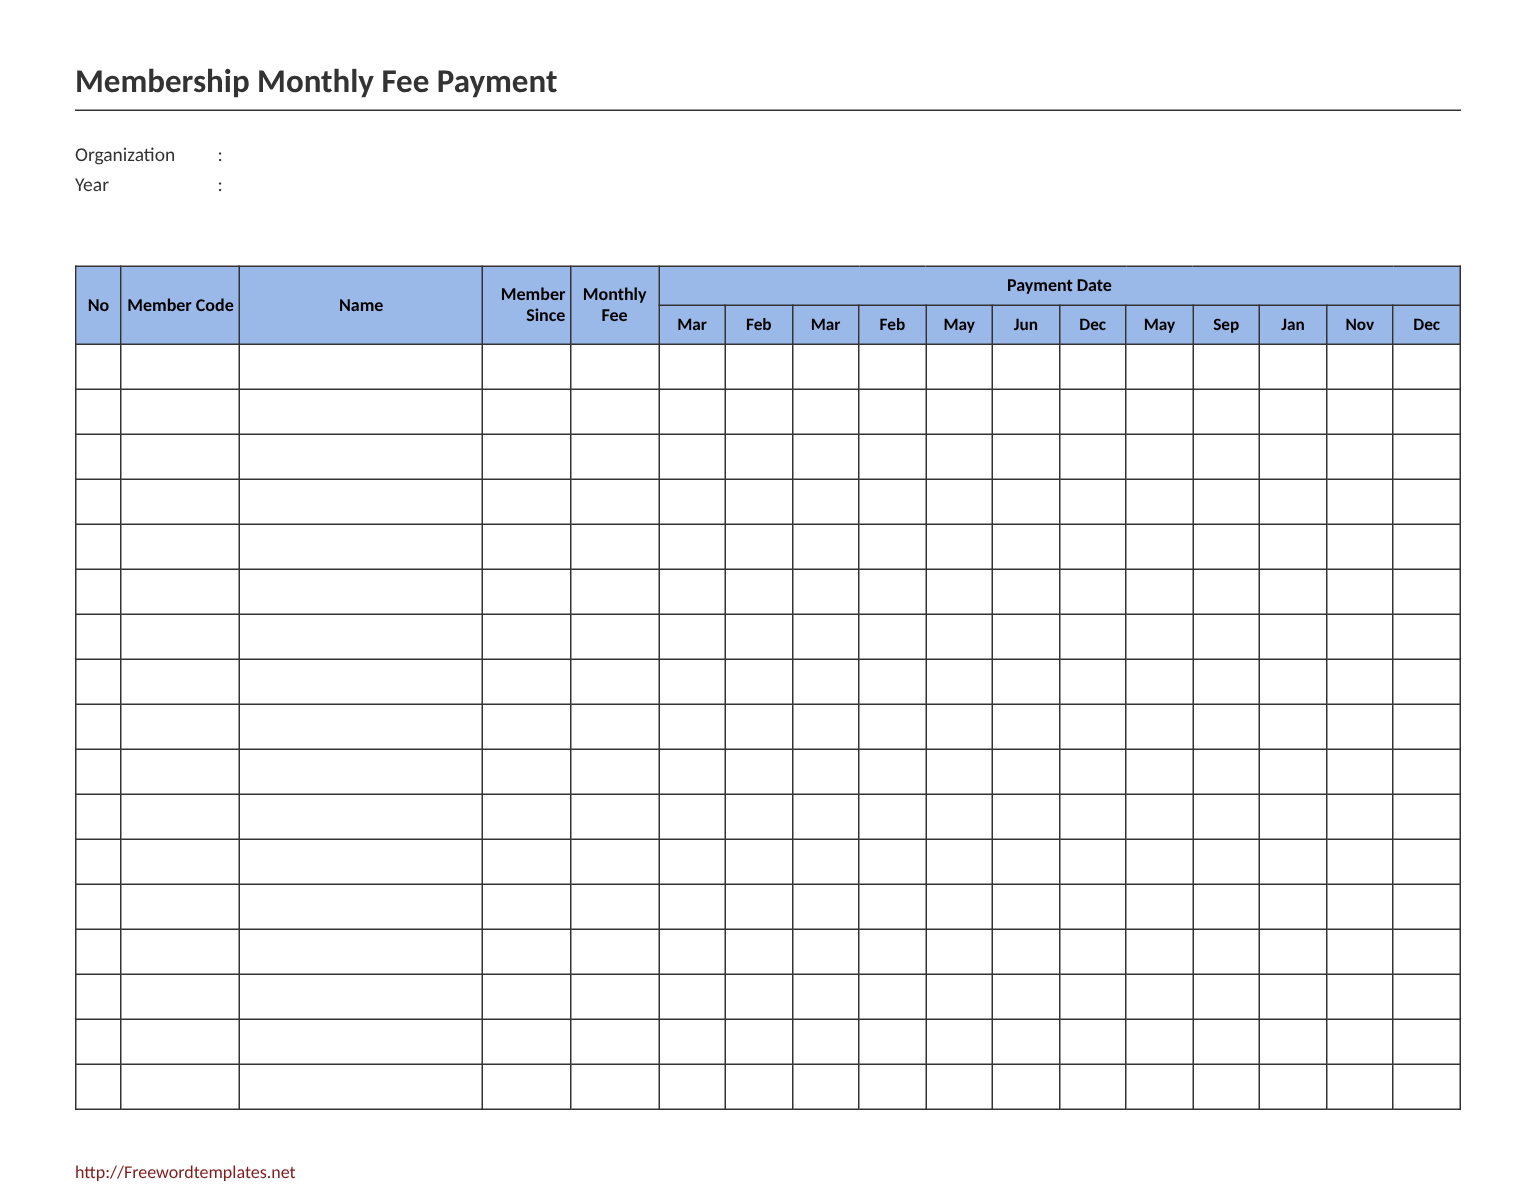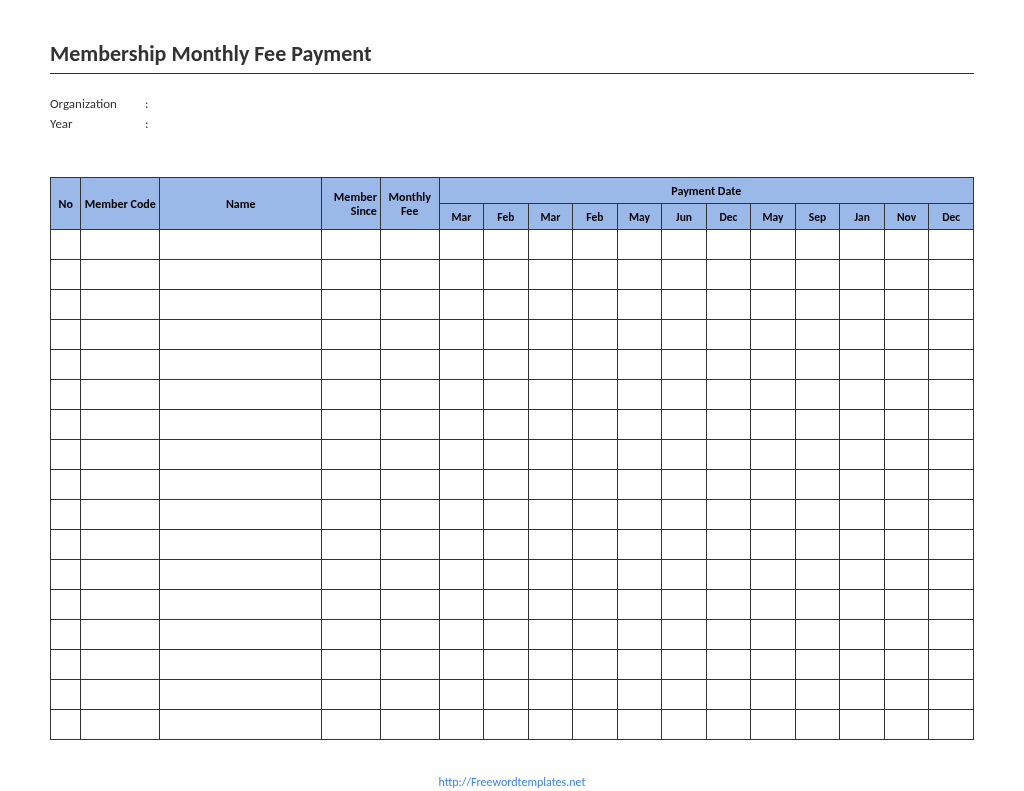--- a/index.html
+++ b/index.html
@@ -64,22 +64,21 @@
     }
     .col-no { width: 30px; }
     .col-code { width: 78px; }
     .col-name { width: 160px; margin-top: 20px; }
     .col-since { width: 58px; text-align: right; }
     .col-fee { width: 58px; margin-top: 20px; }
     .col-month { width: 44px; }
     .footer {
       margin-top: 35px;
       font-size: 12px;
-      color: #3b82f6;
-      text-align: center;
+      color: #7f1d1d;
     }
   </style>
 </head>
 <body>
 
 <div class="title">Membership Monthly Fee Payment</div>
 
 <div class="meta">
   <div class="meta-row">
     <span class="meta-label">Organization</span>

